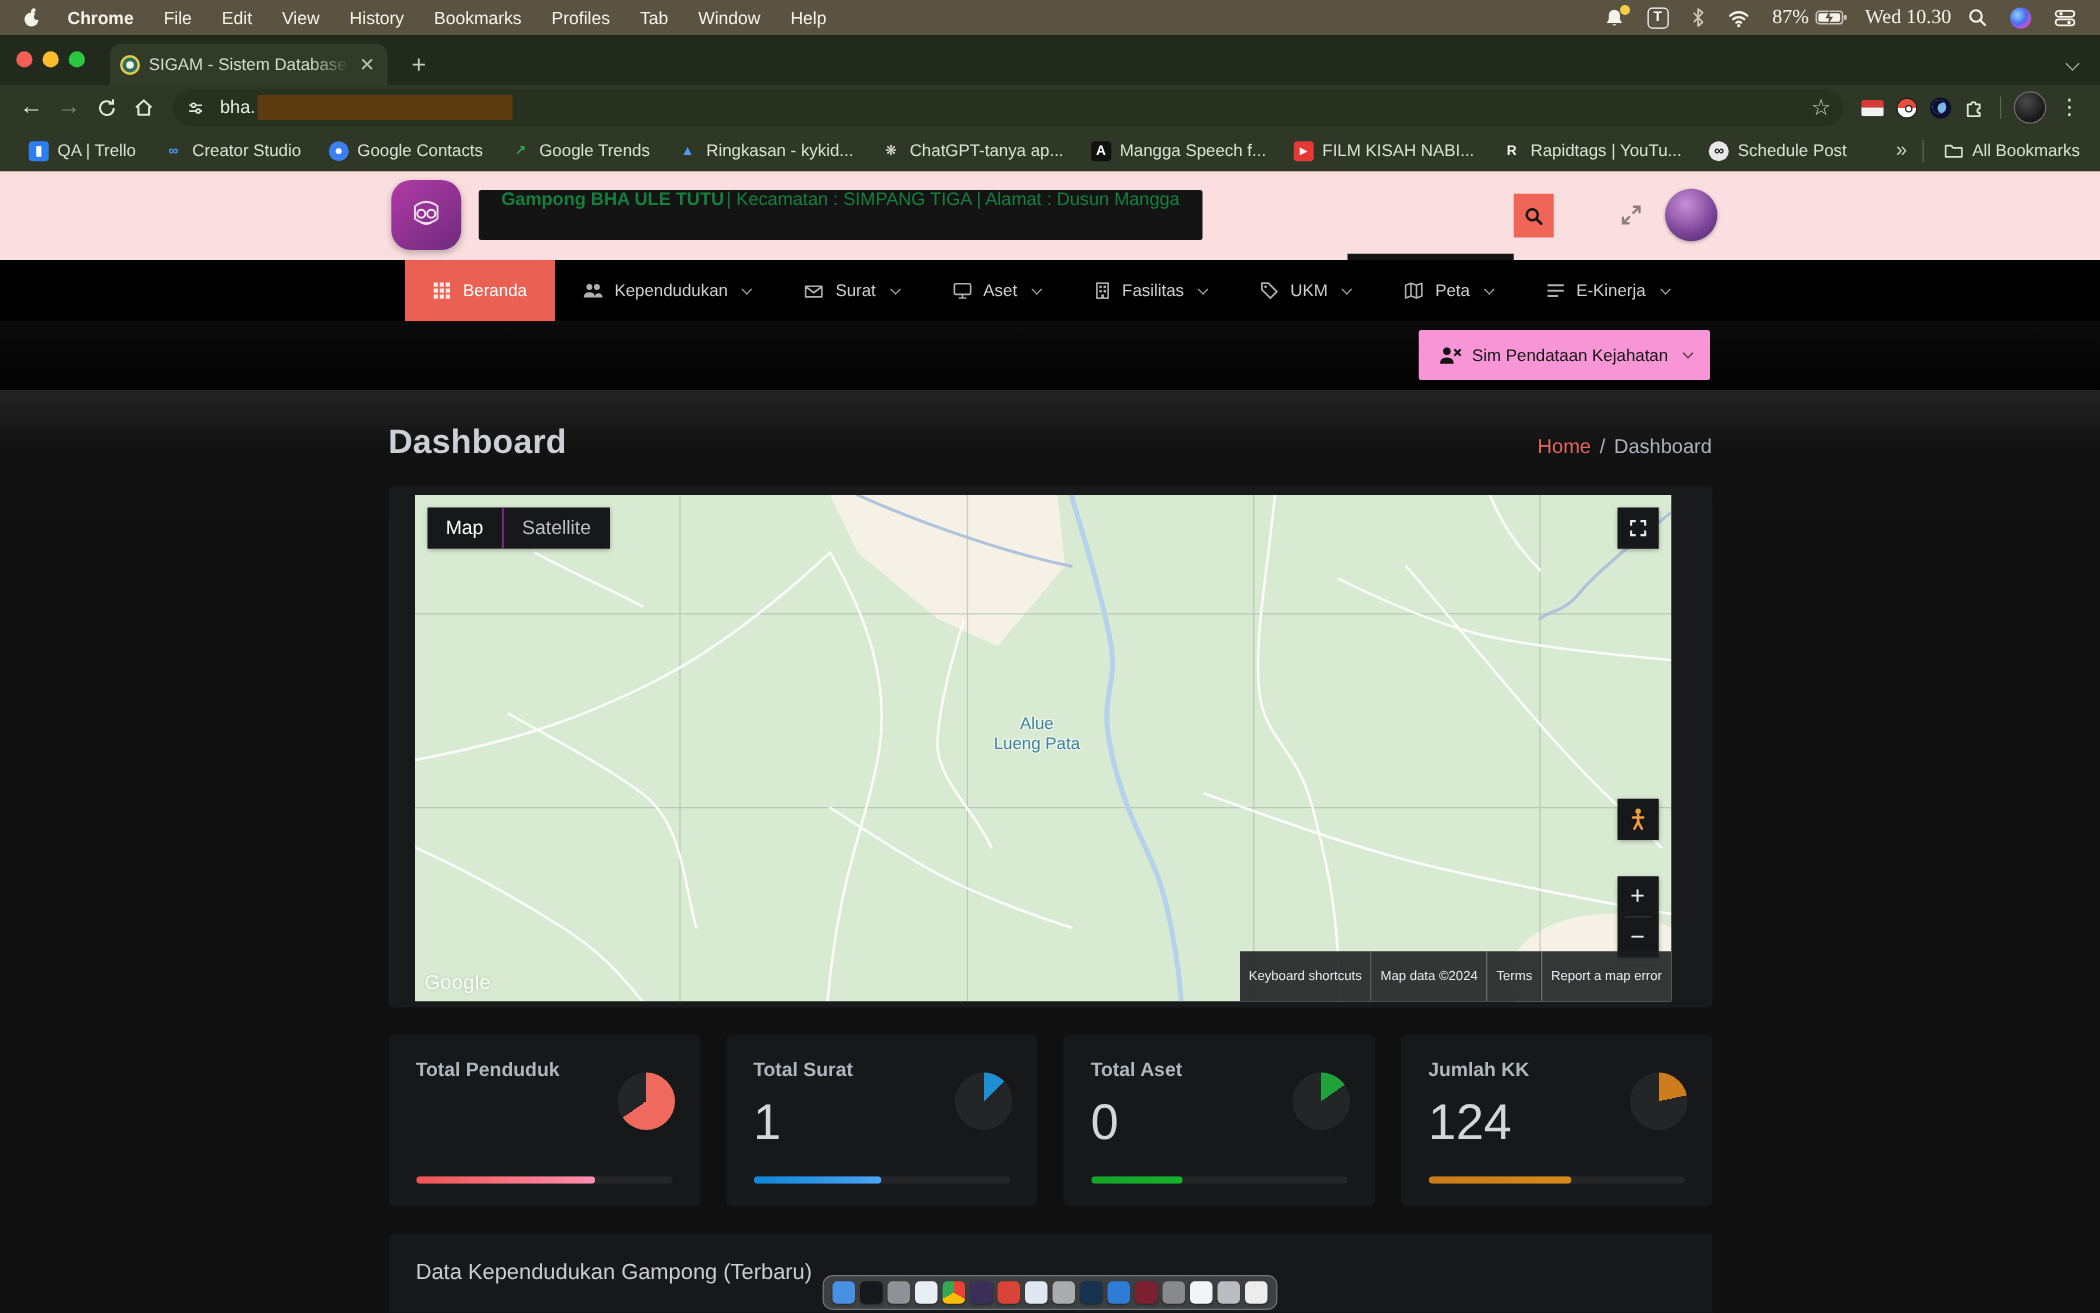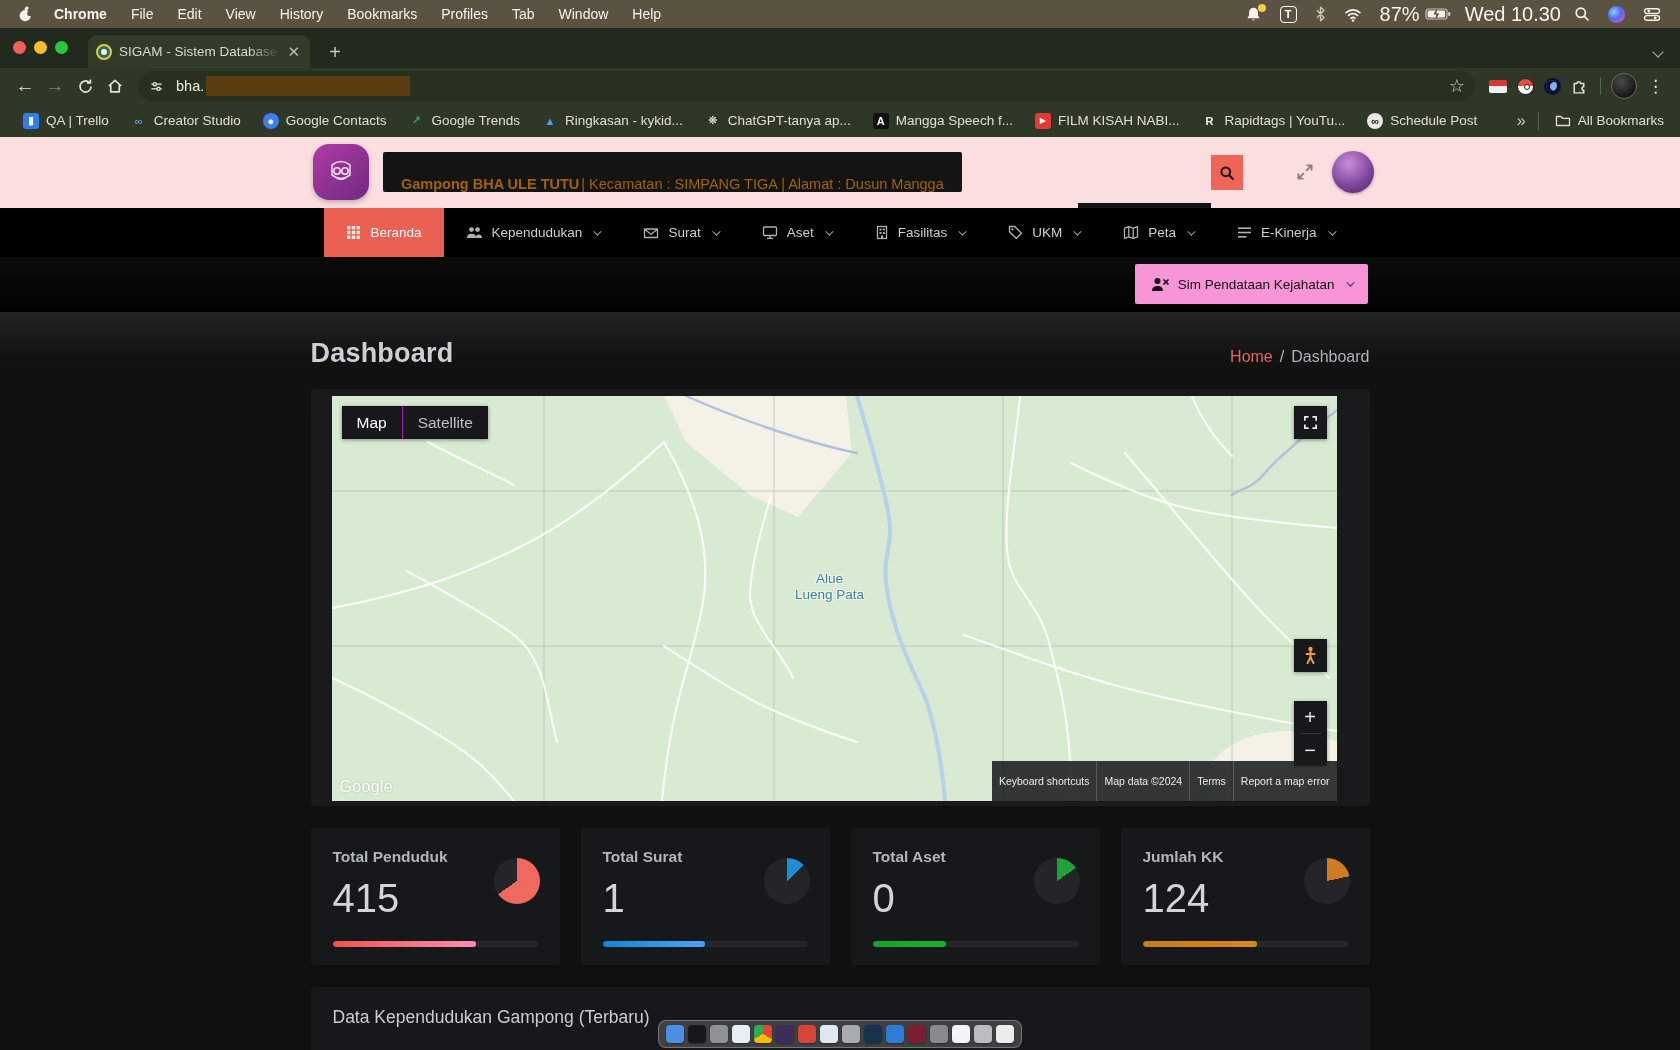--- a/index.html
+++ b/index.html
@@ -15,21 +15,21 @@
   .menubar .mitem { padding:0 11px; white-space:nowrap; }
   .menubar .mitem.app { font-weight:700; }
   .menubar .right { margin-left:auto; gap:8px; }
   .menubar .ricon { display:flex; align-items:center; padding:0 5px; position:relative; }
   .apple-wrap { padding:0 8px 0 4px; display:flex; align-items:center; }
   .t-badge { width:17px; height:17px; border:1.6px solid #fff; border-radius:4px; color:#fff;
     font-size:11px; font-weight:700; display:flex; align-items:center; justify-content:center; }
   .bell-dot { position:absolute; top:-2px; right:1px; width:8px; height:8px; border-radius:50%; background:#f7ce46; }
   .siri-ic { width:17px; height:17px; border-radius:50%;
     background:radial-gradient(circle at 35% 35%, #8fd0fa, #4a6cf0 45%, #c94fd6 72%, #f066a8); }
-  .mb-text { font-size:20px; }
+  .mb-text { font-size:16px;font-family:Liberation Serif, serif; }
 
   
   .tabstrip { position:absolute; top:28px; left:0; right:0; height:40px; background:#222a1d; }
   .traffic { position:absolute; top:13px; left:13px; display:flex; gap:8px; }
   .tl { width:13px; height:13px; border-radius:50%; }
   .tl.red{background:#f35f57}.tl.yellow{background:#fdbb2f}.tl.green{background:#2ac840}
   .tab { position:absolute; left:88px; top:7px; width:222px; height:33px; background:#313b28;
     border-radius:9px 9px 0 0; display:flex; align-items:center; padding:0 8px; color:#d5dbd1; font-size:13.5px; }
   .tab-title { white-space:nowrap; overflow:hidden; flex:1; margin-left:7px;
     -webkit-mask-image:linear-gradient(90deg,#000 78%,transparent 97%);
@@ -75,22 +75,22 @@
     font-size:11px; font-weight:700; flex:none; }
   .bk-right { margin-left:auto; display:flex; align-items:center; gap:12px; }
   .bk-sep { width:1px; height:18px; background:#5a6351; }
   .overflow-g { font-size:16px; color:#c9d0c1; }
 
   
   .siteheader { position:absolute; top:137px; left:0; right:0; height:71px; background:#fadee0; }
   .logo { position:absolute; left:313px; top:7px; width:56px; height:56px; border-radius:16px;
     background:linear-gradient(140deg,#b13aa6,#6f2b7e); display:flex; align-items:center; justify-content:center;
     box-shadow:0 2px 5px rgba(0,0,0,.25); }
-  .gampong-badge { position:absolute; left:383px; top:15px; height:40px; background:#141414; color:#a16207;
-    display:flex; align-items:flex-end; padding:0 18px; font-size:14.5px; border-radius:2px; white-space:nowrap; }
+  .gampong-badge { position:absolute; left:383px; top:15px; height:40px; background:#141414; color:#15803d;
+    display:flex; align-items:flex-start; padding:0 18px; font-size:14.5px; border-radius:2px; white-space:nowrap; }
   .gampong-badge b { font-weight:700; margin-right:2px; }
   .hsearch { position:absolute; left:1078px; top:18px; height:35px; display:flex; }
   .hsearch input { width:133px; height:35px; background:#131313; border:none; outline:none; color:#ddd;
     font-size:14px; font-family:inherit;margin-top:48px; }
   .hsearch input::placeholder { color:#555; }
   .hsearch-btn { width:32px; height:35px; background:#ef6558; border:none; display:flex; align-items:center; justify-content:center; }
   .expand-ic { position:absolute; left:1288px; top:18px; width:34px; height:34px; display:flex; align-items:center; justify-content:center; }
   .havatar { position:absolute; left:1332px; top:14px; width:42px; height:42px; border-radius:50%;
     background:radial-gradient(circle at 40% 30%, #c890d8, #7b4397 60%, #4a2560); box-shadow:0 1px 3px rgba(0,0,0,.3); }
 
@@ -603,21 +603,20 @@
             <span>Map data ©2024</span>
             <span>Terms</span>
             <span>Report a map error</span>
           </div>
         </div>
       </div>
 
       <div class="statsrow">
         <div class="stat">
           <div class="stat-label">Total Penduduk</div>
-          <div class="stat-value">415</div>
           <div class="pie" style="background: conic-gradient(rgb(240, 105, 95) 0deg, rgb(240, 105, 95) 235deg, rgb(35, 37, 39) 235deg, rgb(35, 37, 39) 360deg);"></div>
           <div class="bar-track">
               <div class="bar-fill" style="width: 70%; background: linear-gradient(90deg, rgb(239, 83, 80), rgb(255, 143, 177));"></div>
             </div>
         </div>
         <div class="stat">
           <div class="stat-label">Total Surat</div>
           <div class="stat-value">1</div>
           <div class="pie" style="background: conic-gradient(rgb(29, 143, 210) 0deg, rgb(29, 143, 210) 46deg, rgb(35, 37, 39) 46deg, rgb(35, 37, 39) 360deg);"></div>
           <div class="bar-track">

